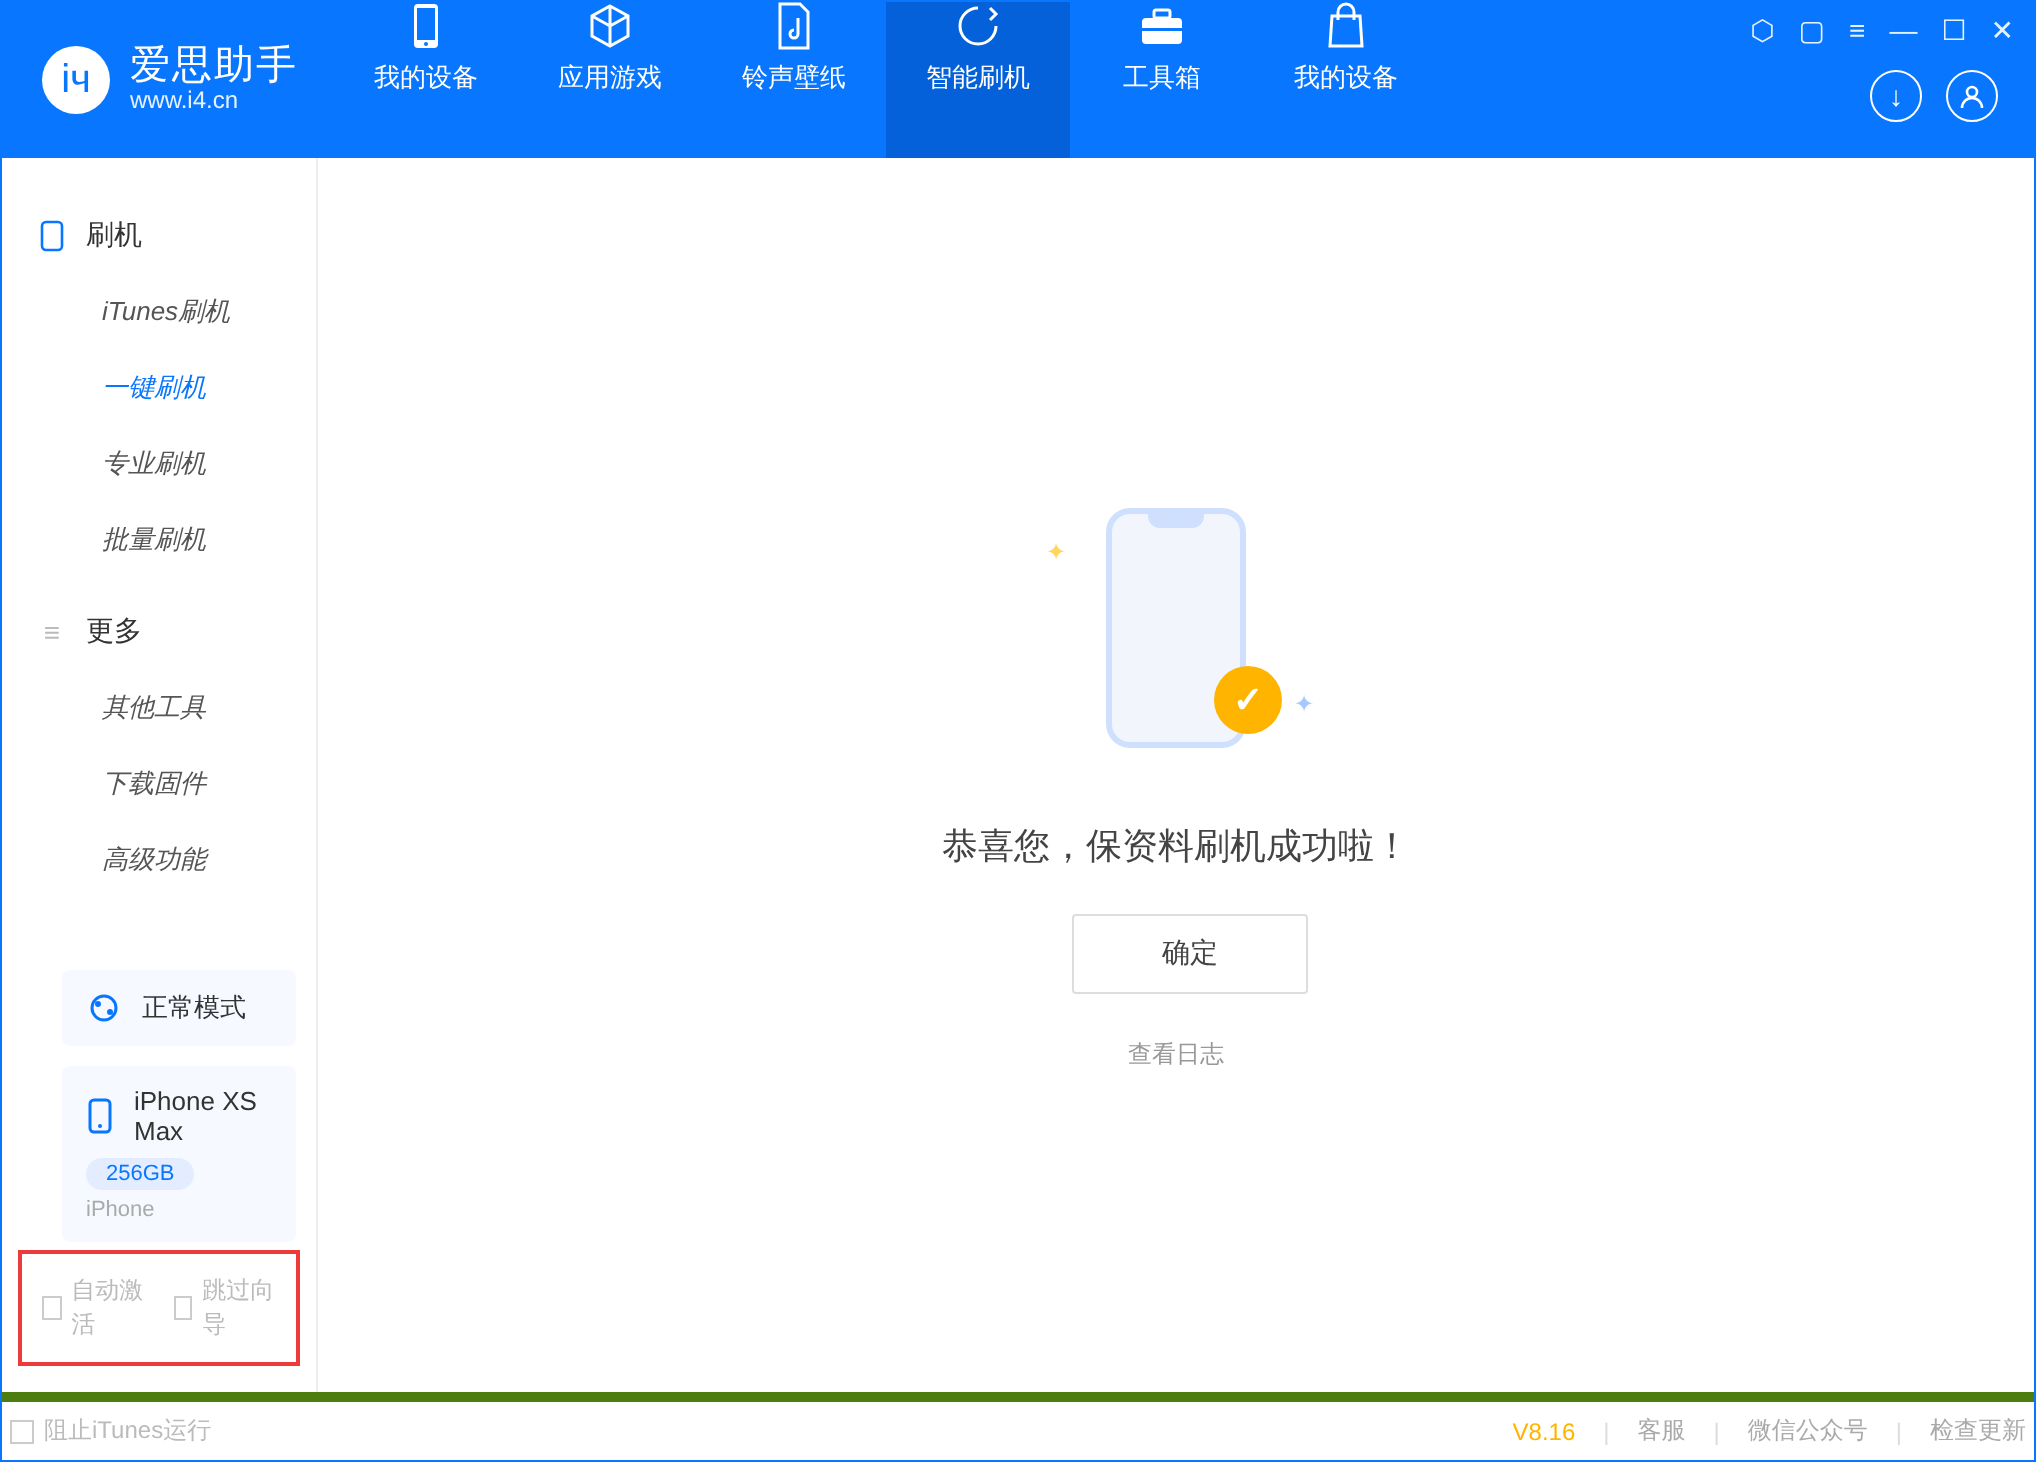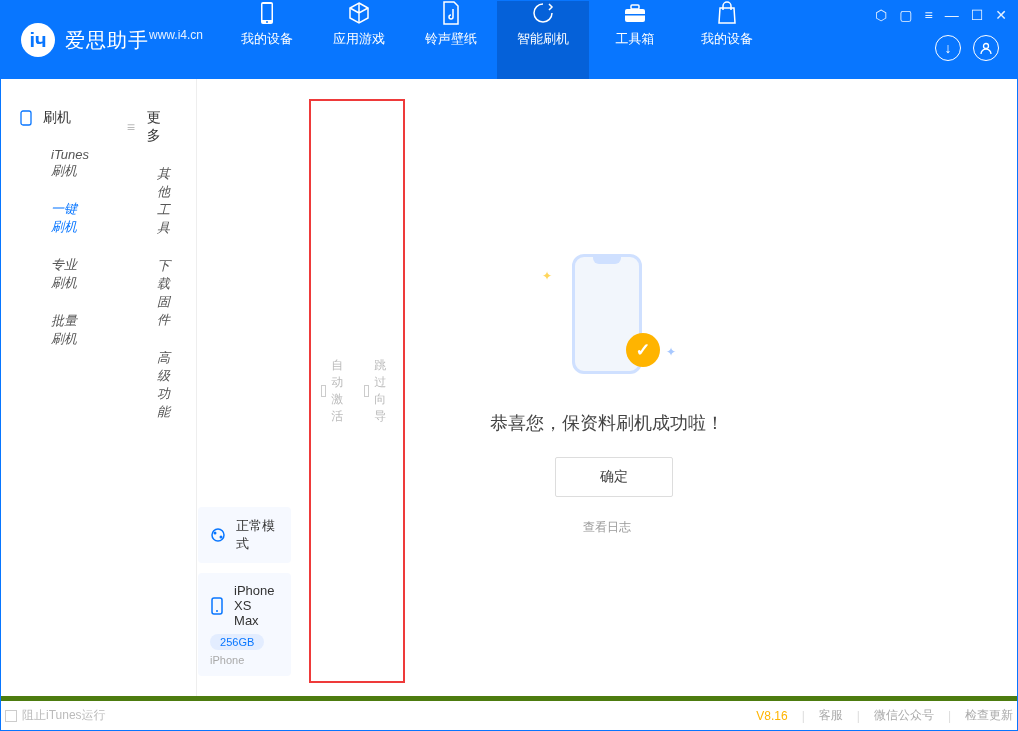--- a/index.html
+++ b/index.html
@@ -1,44 +1,44 @@
 <!DOCTYPE html>
 <html><head>
 <meta charset="utf-8">
 <style>
 * { margin: 0; padding: 0; box-sizing: border-box; font-family: "Microsoft YaHei", Arial, sans-serif; }
 body { background: #fff; width: 1018px; height: 731px; overflow: hidden; border: 1px solid #0876ff; }
 
 .header { background: #0876ff; height: 78px; display: flex; align-items: center; color: #fff; position: relative; }
 .logo-area { display: flex; align-items: center; padding: 0 18px 0 20px; gap: 10px; }
-.logo-circle { width: 34px; height: 34px; background: #fff; border-radius: 50%; display: flex; align-items: center; justify-content: center; color: #0876ff; font-weight: bold; font-size: 20px; }
-.logo-text { display: flex; line-height: 1.1; }
+.logo-circle { width: 34px; height: 34px; background: #fff; border-radius: 50%; display: flex; align-items: center; justify-content: center; color: #0876ff; font-weight: normal; font-size: 20px; }
+.logo-text { display: flex; flex-direction: column; line-height: 1.1; }
 .logo-text .cn { font-size: 20px; font-weight: 500; letter-spacing: 1px; }
 .logo-text .url { font-size: 12px; opacity: .9; }
 
 .nav { display: flex; height: 100%; }
 .nav-item { width: 92px; display: flex; flex-direction: column; align-items: center; justify-content: flex-start; gap: 5px; cursor: pointer; font-size: 13px; }
 .nav-item.active { background: #0561d9; }
 .nav-icon { width: 24px; height: 24px; display: flex; align-items: center; justify-content: center; }
 
 .titlebar-controls { position: absolute; top: 6px; right: 10px; display: flex; gap: 12px; font-size: 14px; }
 .titlebar-controls span { cursor: pointer; opacity: .9; }
 .header-circles { position: absolute; bottom: 18px; right: 18px; display: flex; gap: 12px; }
 .hc { width: 26px; height: 26px; border: 1.5px solid #fff; border-radius: 50%; display: flex; align-items: center; justify-content: center; cursor: pointer; font-size: 14px; }
 
 .body { display: flex; height: calc(100% - 78px - 34px); }
 
-.sidebar { width: 196px; border-right: 1px solid #eee; padding-top: 20px; display: flex; }
+.sidebar { width: 158px; border-right: 1px solid #eee; padding-top: 20px; display: flex; flex-direction: column; }
 .side-section { margin-bottom: 8px; }
 .side-head { display: flex; align-items: center; gap: 10px; padding: 10px 18px; font-size: 14px; color: #333; font-weight: 500; }
 .side-head .shicon { width: 14px; height: 14px; display: flex; align-items: center; justify-content: center; color: #0876ff; }
 .side-sub { padding: 10px 18px 10px 50px; font-size: 13px; color: #555; cursor: pointer; font-style: italic; }
 .side-sub.active { color: #0876ff; }
 
-.device-panels { margin-top: auto; padding: 0 10px 20px; }
+.device-panels { margin-top: auto; padding: 0 10px 4px; margin-left: 20px; }
 .panel { background: #f6f9ff; border-radius: 4px; padding: 10px 12px; margin-top: 10px; }
 .panel-row { display: flex; align-items: center; gap: 10px; }
 .panel-row .picon { width: 18px; height: 18px; color: #0876ff; display: flex; align-items: center; justify-content: center; }
 .panel-title { font-size: 13px; color: #333; font-weight: 500; }
 .badge { background: #e3edff; color: #0876ff; font-size: 11px; border-radius: 10px; padding: 2px 10px; margin-top: 6px; display: inline-block; }
 .panel-sub { font-size: 11px; color: #aaa; margin-top: 4px; }
 
 .check-row { border: 2px solid #ee3a3a; margin: 0 8px 13px; padding: 10px; display: flex; gap: 14px; align-items: center; }
 .cb { display: flex; align-items: center; gap: 5px; font-size: 12px; color: #bbb; cursor: pointer; }
 .cb .box { width: 12px; height: 12px; border: 1px solid #ccc; }

